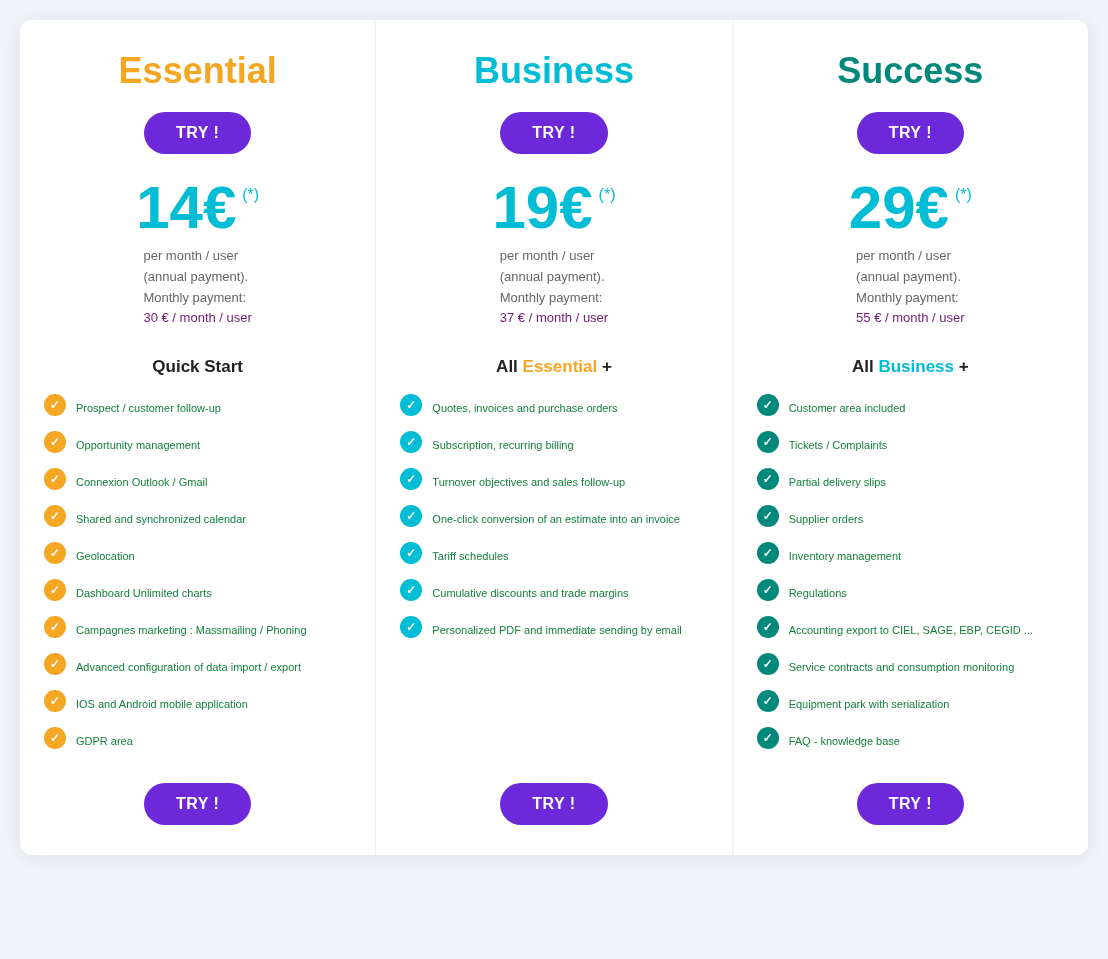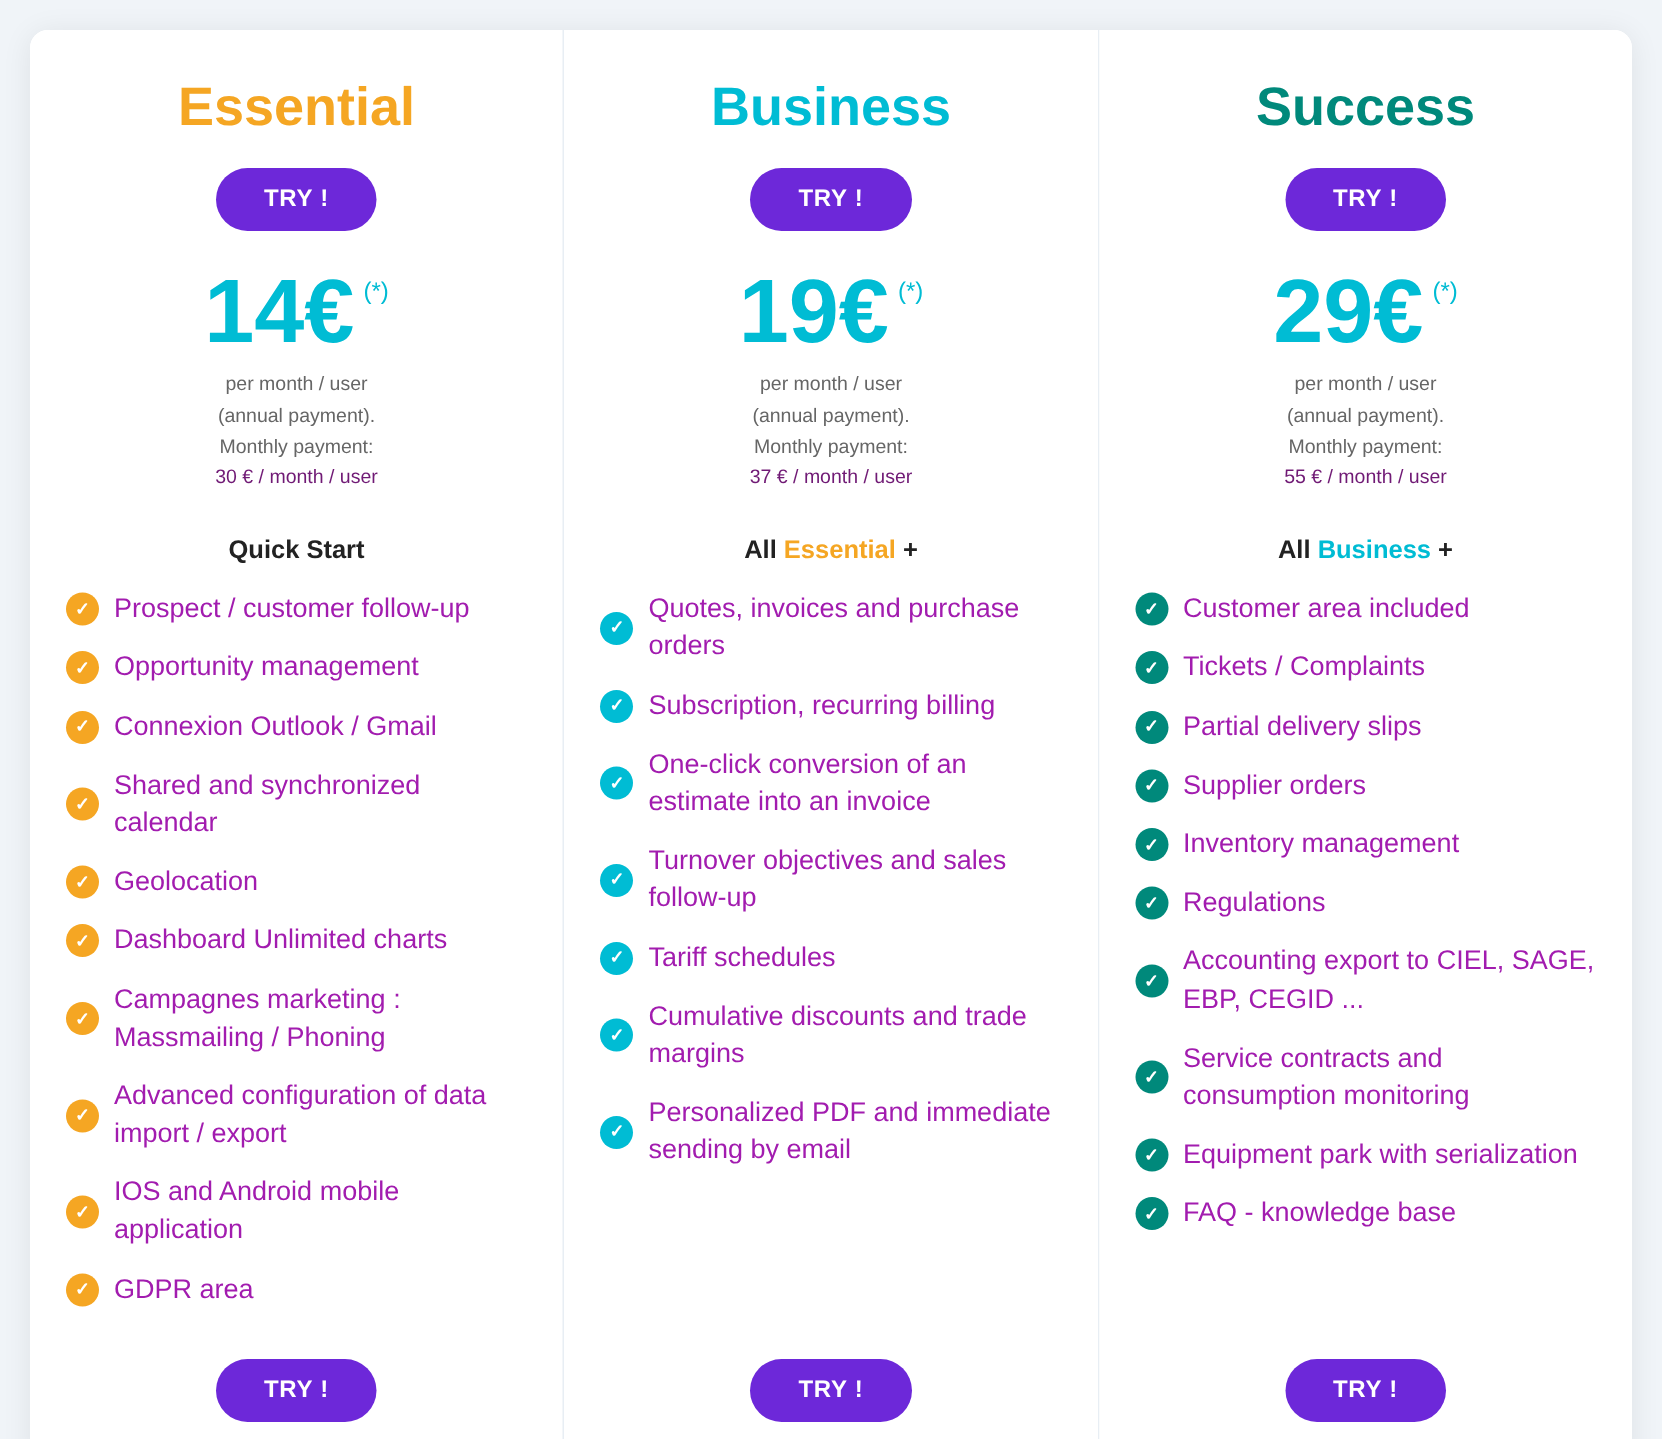--- a/index.html
+++ b/index.html
@@ -63,21 +63,20 @@
       color: #00bcd4;
       line-height: 1;
     }
     .price-asterisk {
       font-size: 16px;
       color: #00bcd4;
       margin-top: 8px;
       margin-left: 6px;
     }
     .price-meta {
-      text-align: center;
       color: #666;
       font-size: 13px;
       line-height: 1.6;
       margin-bottom: 16px;
     }
     .monthly-payment {
       color: #701a75;
       font-size: 13px;
     }
     .section-title {
@@ -90,25 +89,25 @@
     .section-title .highlight-orange { color: #f5a623; }
     .section-title .highlight-cyan { color: #00bcd4; }
     .feature-list {
       list-style: none;
       width: 100%;
       padding: 0;
       margin-bottom: 20px;
     }
     .feature-list li {
       display: flex;
-      align-items: center;
+      align-items: flex-end;
       gap: 10px;
       margin-bottom: 14px;
-      font-size: 18px;
-      color: #a21caf;
+      font-size: 11px;
+      color: #15803d;
       line-height: 1.4;
     }
     .check-icon {
       width: 22px;
       height: 22px;
       border-radius: 50%;
       display: flex;
       align-items: center;
       justify-content: center;
       flex-shrink: 0;
@@ -198,25 +197,25 @@
         <li>
           <span class="check-icon check-cyan"></span>
           <span>Quotes, invoices and purchase orders</span>
         </li>
         <li>
           <span class="check-icon check-cyan"></span>
           <span>Subscription, recurring billing</span>
         </li>
         <li>
           <span class="check-icon check-cyan"></span>
+          <span>Turnover objectives and sales follow-up</span>
+        </li>
+        <li>
+          <span class="check-icon check-cyan"></span>
           <span>One-click conversion of an estimate into an invoice</span>
-        </li>
-        <li>
-          <span class="check-icon check-cyan"></span>
-          <span>Turnover objectives and sales follow-up</span>
         </li>
         <li>
           <span class="check-icon check-cyan"></span>
           <span>Tariff schedules</span>
         </li>
         <li>
           <span class="check-icon check-cyan"></span>
           <span>Cumulative discounts and trade margins</span>
         </li>
         <li>

